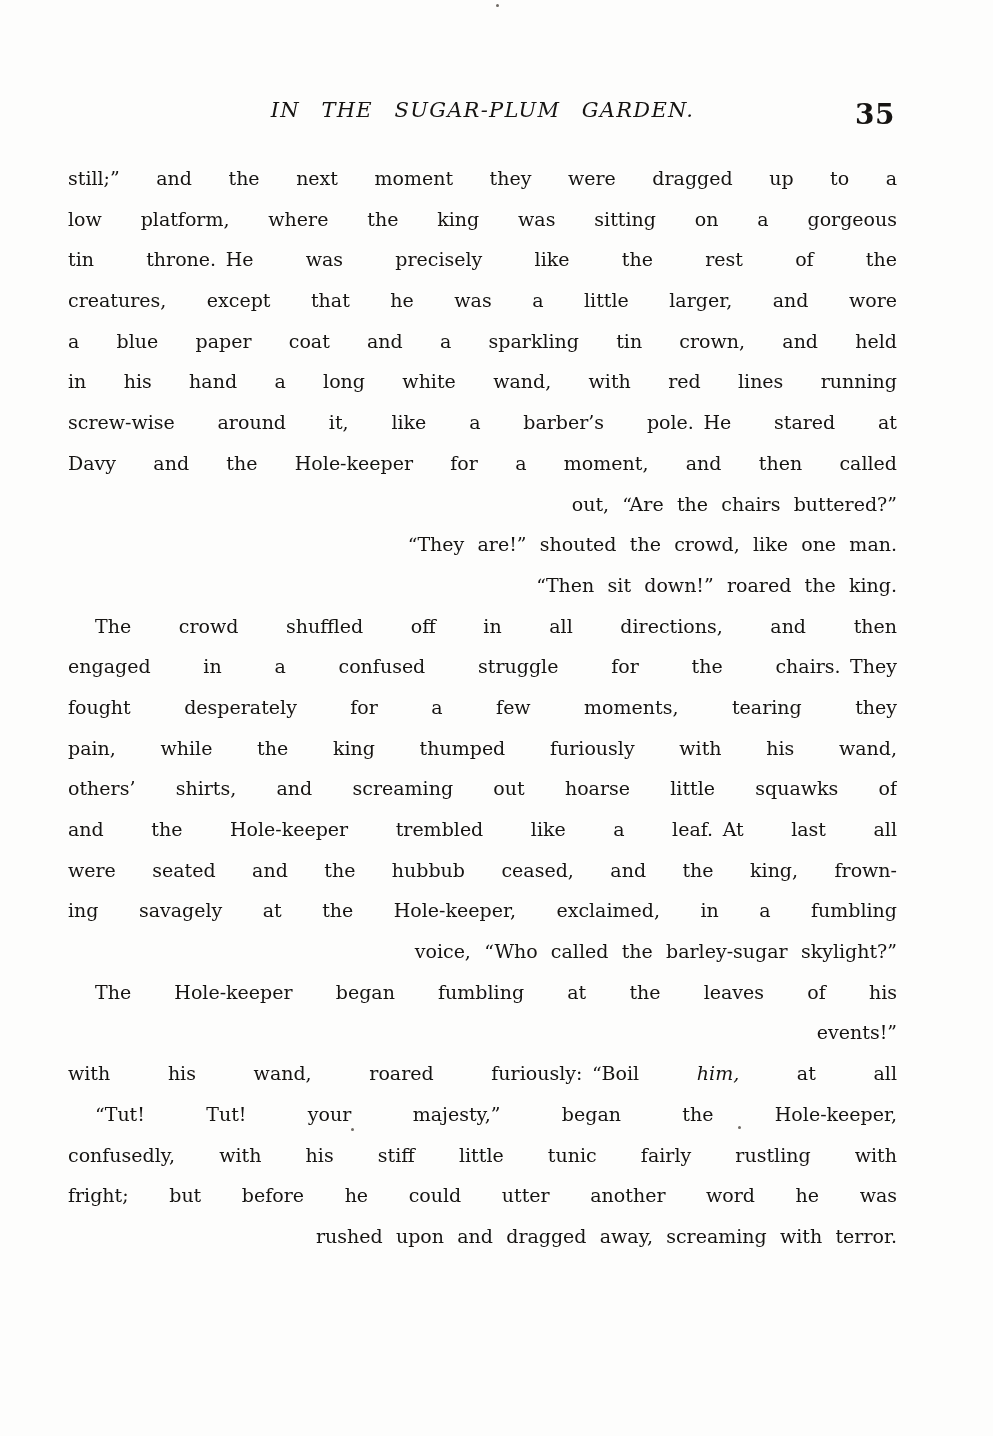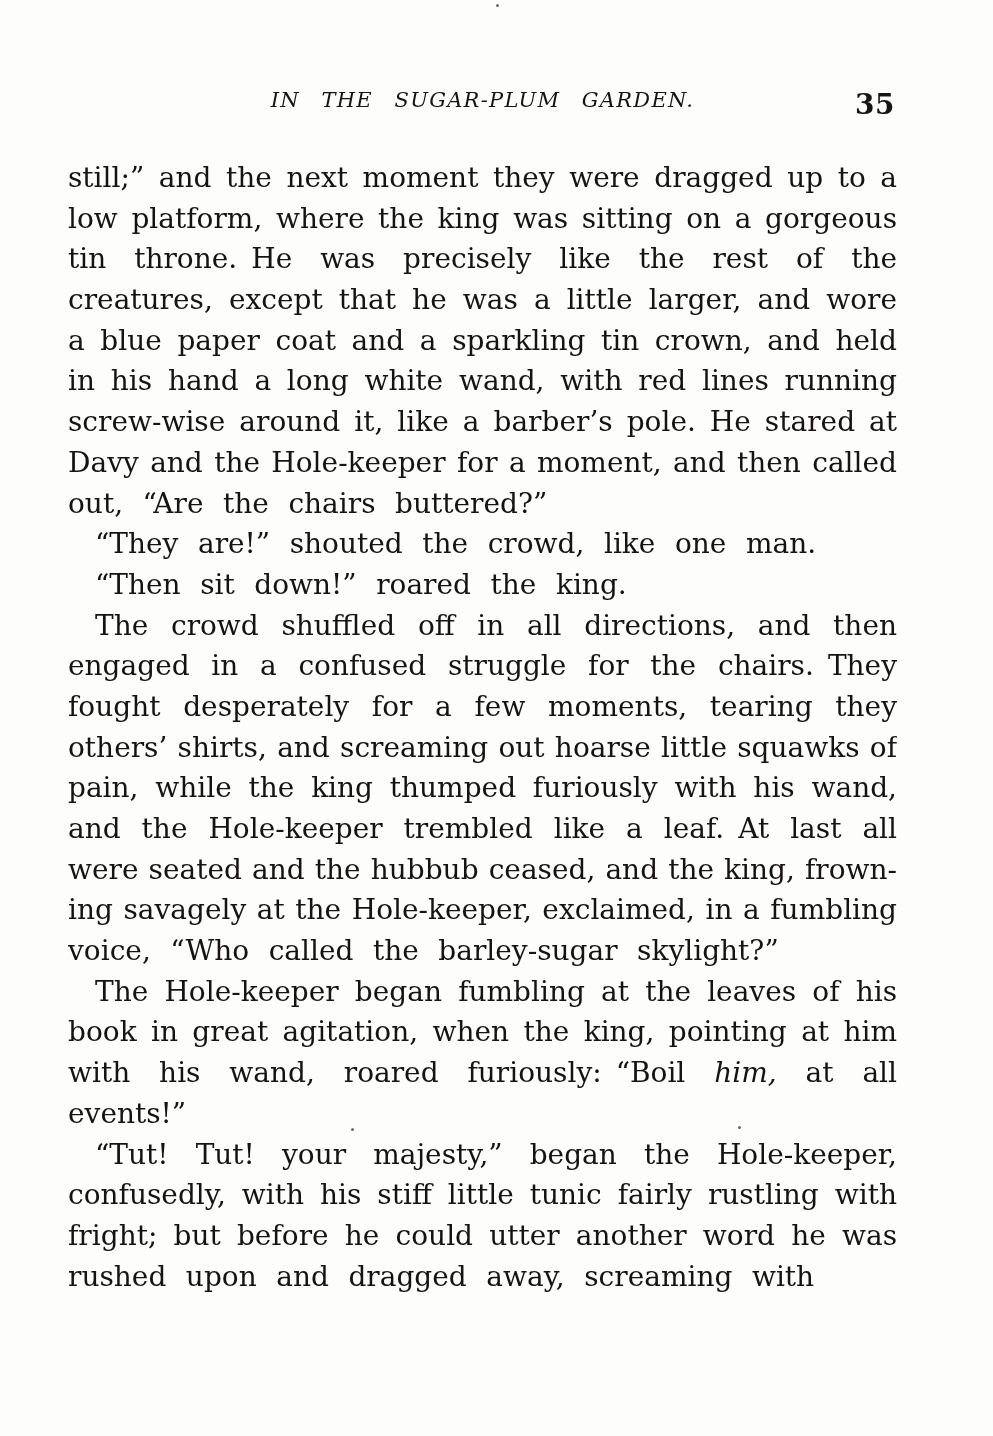--- a/index.html
+++ b/index.html
@@ -9,21 +9,21 @@
     position: relative;
     overflow: hidden;
     font-family: "DejaVu Serif", serif;
     color: #161412;
   }
   .page {
     position: absolute; inset: 0;
   }
   .header {
     position: absolute;
-    left: 68px; width: 829px; top: 88px; height: 34px;
+    left: 68px; width: 829px; top: 98px; height: 34px;
   }
   .running-title {
     position: absolute;
     left: 0; right: 0; text-align: center;
     font-style: italic;
     font-size: 21px;
     letter-spacing: 0.06em;
     word-spacing: 0.65em;
     font-weight: 500;
   }
@@ -36,30 +36,30 @@
   }
   .text-block {
     position: absolute;
     left: 68px; top: 158px;
     width: 829px;
   }
   .para { margin: 0; }
   .line {
     height: 40.7px;
     line-height: 40.7px;
-    font-size: 28px;
+    font-size: 19px;
     overflow: hidden;
   }
   .line.just {
     text-align: justify;
     text-align-last: justify;
     text-justify: inter-word;
   }
   .line.last {
-    text-align: left;
+    text-align: right;
     word-spacing: 0.38em;
   }
   .para.indent .line:first-child { text-indent: 27px; }
   .line i { font-style: italic; }
   .speck {
     position: absolute;
     background: #6f6a64;
     border-radius: 50%;
   }
 </style>
@@ -88,32 +88,31 @@
       <div class="para indent">
         <div class="line last"><span>“They are!” shouted the crowd, like one man.</span></div>
       </div>
       <div class="para indent">
         <div class="line last"><span>“Then sit down!” roared the king.</span></div>
       </div>
       <div class="para indent">
         <div class="line just"><span>The crowd shuffled off in all directions, and then</span></div>
         <div class="line just"><span>engaged in a confused struggle for the chairs. They</span></div>
         <div class="line just"><span>fought desperately for a few moments, tearing they</span></div>
+        <div class="line just"><span>pain, while the king thumped furiously with his wand,</span></div>
         <div class="line just"><span>others’ shirts, and screaming out hoarse little squawks of</span></div>
-        <div class="line just"><span>pain, while the king thumped furiously with his wand,</span></div>
         <div class="line just"><span>and the Hole-keeper trembled like a leaf. At last all</span></div>
         <div class="line just"><span>were seated and the hubbub ceased, and the king, frown-</span></div>
         <div class="line just"><span>ing savagely at the Hole-keeper, exclaimed, in a fumbling</span></div>
         <div class="line last"><span>voice, “Who called the barley-sugar skylight?”</span></div>
       </div>
       <div class="para indent">
         <div class="line just"><span>The Hole-keeper began fumbling at the leaves of his</span></div>
-        <div class="line just"><span>book in great agitation, when the king, pointing at him</span></div>
+        <div class="line last"><span>events!”</span></div>
         <div class="line just"><span>with his wand, roared furiously: “Boil </span><i>him,</i><span> at all</span></div>
-        <div class="line last"><span>events!”</span></div>
       </div>
       <div class="para indent">
         <div class="line just"><span>“Tut! Tut! your majesty,” began the Hole-keeper,</span></div>
         <div class="line just"><span>confusedly, with his stiff little tunic fairly rustling with</span></div>
         <div class="line just"><span>fright; but before he could utter another word he was</span></div>
         <div class="line last"><span>rushed upon and dragged away, screaming with terror.</span></div>
       </div>
     </div>
 
   <div class="speck" style="left:496px; top:4px; width:3px; height:3px;"></div>

